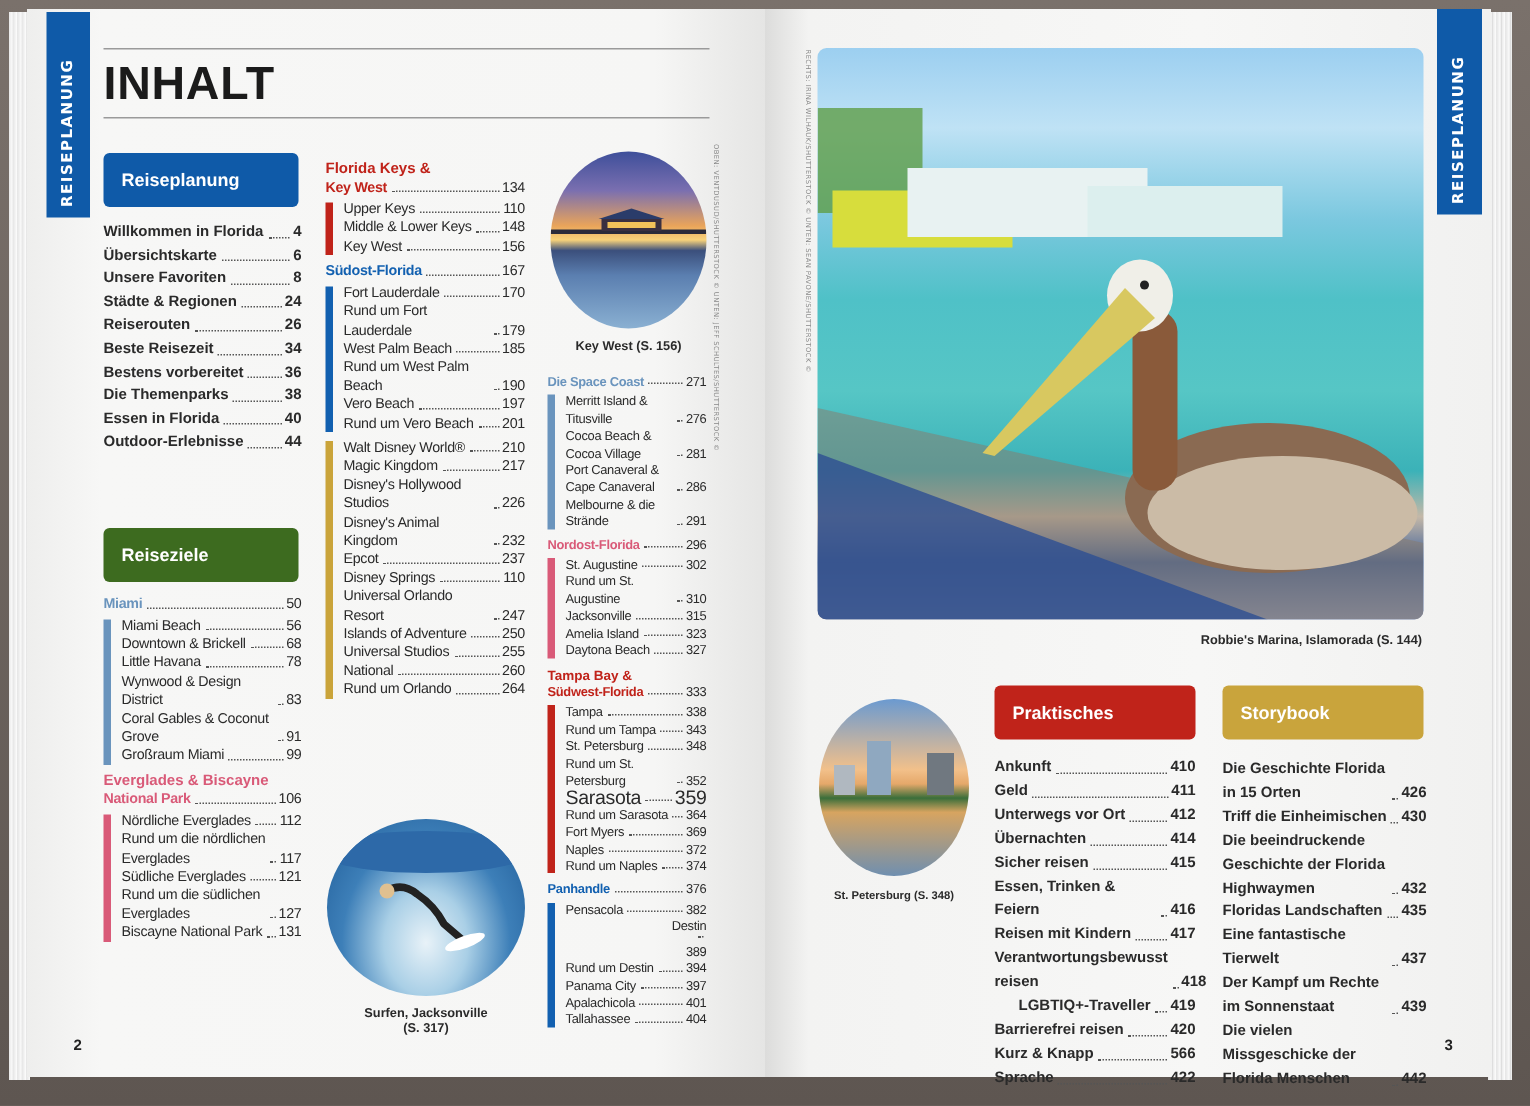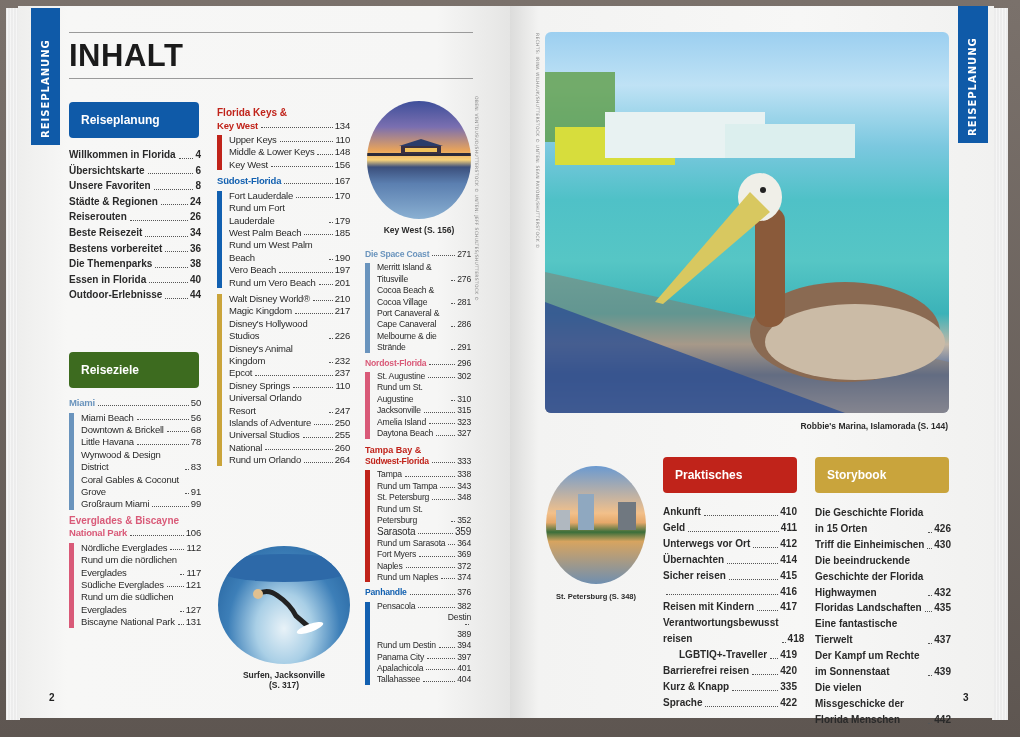--- a/index.html
+++ b/index.html
@@ -402,21 +402,21 @@
         <div class="row" style="font-size: 8.6px; line-height: 11.4px;">
           <span class="t">St. Petersburg</span>
           <span class="d"></span>
           <span class="p">348</span>
         </div>
         <div class="row" style="font-size: 8.6px; line-height: 11.4px;">
           <span class="t wrap" style="flex: 0 1 auto;">Rund um St. Petersburg</span>
           <span class="d"></span>
           <span class="p">352</span>
         </div>
-        <div class="row" style="font-size: 10px; line-height: 11.4px; text-align: center;">
+        <div class="row" style="font-size: 13px; line-height: 11.4px; text-align: center;">
           <span class="t">Sarasota</span>
           <span class="d"></span>
           <span class="p">359</span>
         </div>
         <div class="row" style="font-size: 8.6px; line-height: 11.4px;">
           <span class="t">Rund um Sarasota</span>
           <span class="d"></span>
           <span class="p">364</span>
         </div>
         <div class="row" style="font-size: 8.6px; line-height: 11.4px;">
@@ -554,20 +554,21 @@
         <span class="t">Übernachten</span>
         <span class="d"></span>
         <span class="p">414</span>
       </div>
       <div class="row" style="line-height: 15.9px;">
         <span class="t">Sicher reisen</span>
         <span class="d"></span>
         <span class="p">415</span>
       </div>
       <div class="row" style="line-height: 15.9px;">
+        <span class="t" style="white-space: normal; flex: 0 1 auto;">Essen, Trinken &amp; Feiern</span>
         <span class="d"></span>
         <span class="p">416</span>
       </div>
       <div class="row" style="line-height: 15.9px;">
         <span class="t">Reisen mit Kindern</span>
         <span class="d"></span>
         <span class="p">417</span>
       </div>
       <div class="row" style="line-height: 15.9px;">
         <span class="t" style="white-space: normal; flex: 0 1 auto;">Verantwortungsbewusst reisen</span>
@@ -580,21 +581,21 @@
         <span class="p">419</span>
       </div>
       <div class="row" style="line-height: 15.9px;">
         <span class="t">Barrierefrei reisen</span>
         <span class="d"></span>
         <span class="p">420</span>
       </div>
       <div class="row" style="line-height: 15.9px;">
         <span class="t">Kurz &amp; Knapp</span>
         <span class="d"></span>
-        <span class="p">335</span>
+        <span class="p">566</span>
       </div>
       <div class="row" style="line-height: 15.9px;">
         <span class="t">Sprache</span>
         <span class="d"></span>
         <span class="p">422</span>
       </div>
     </div>
 
   <div class="pill" style="left:815px;top:457px;width:134px;height:36px;background:#c9a43c;">
     <span>Storybook</span>

